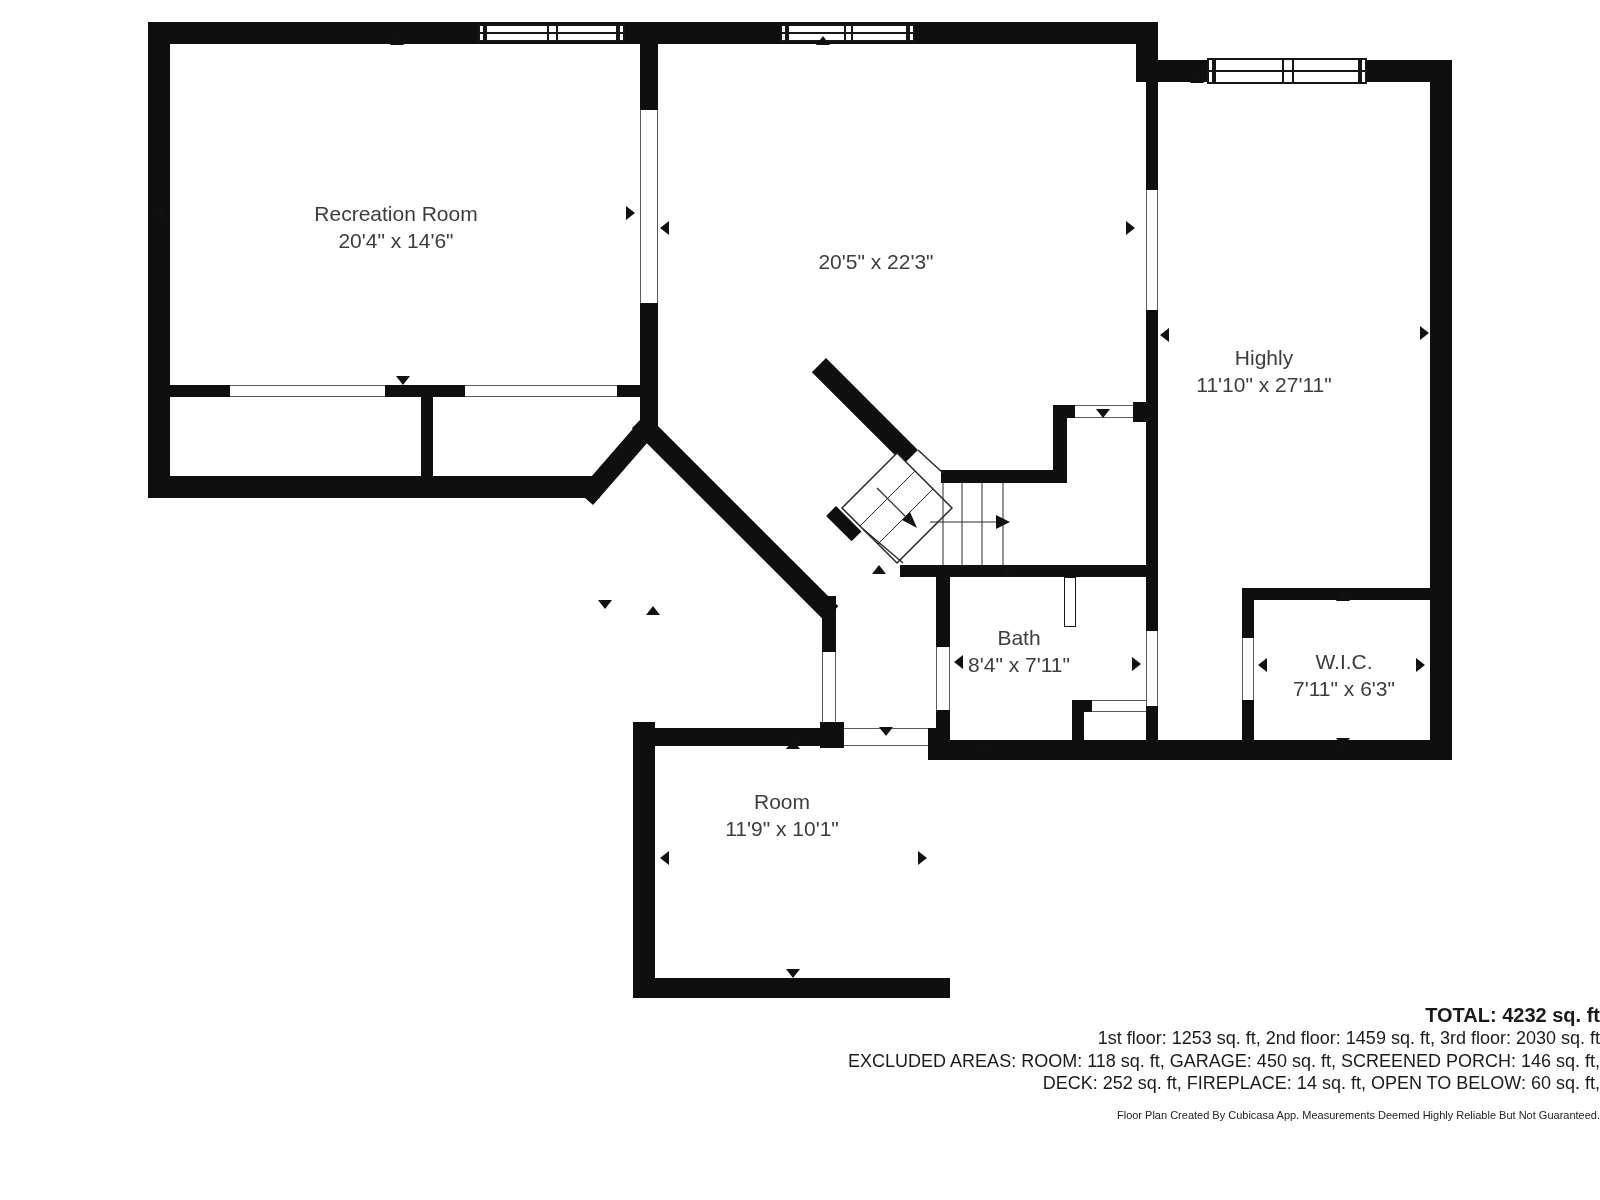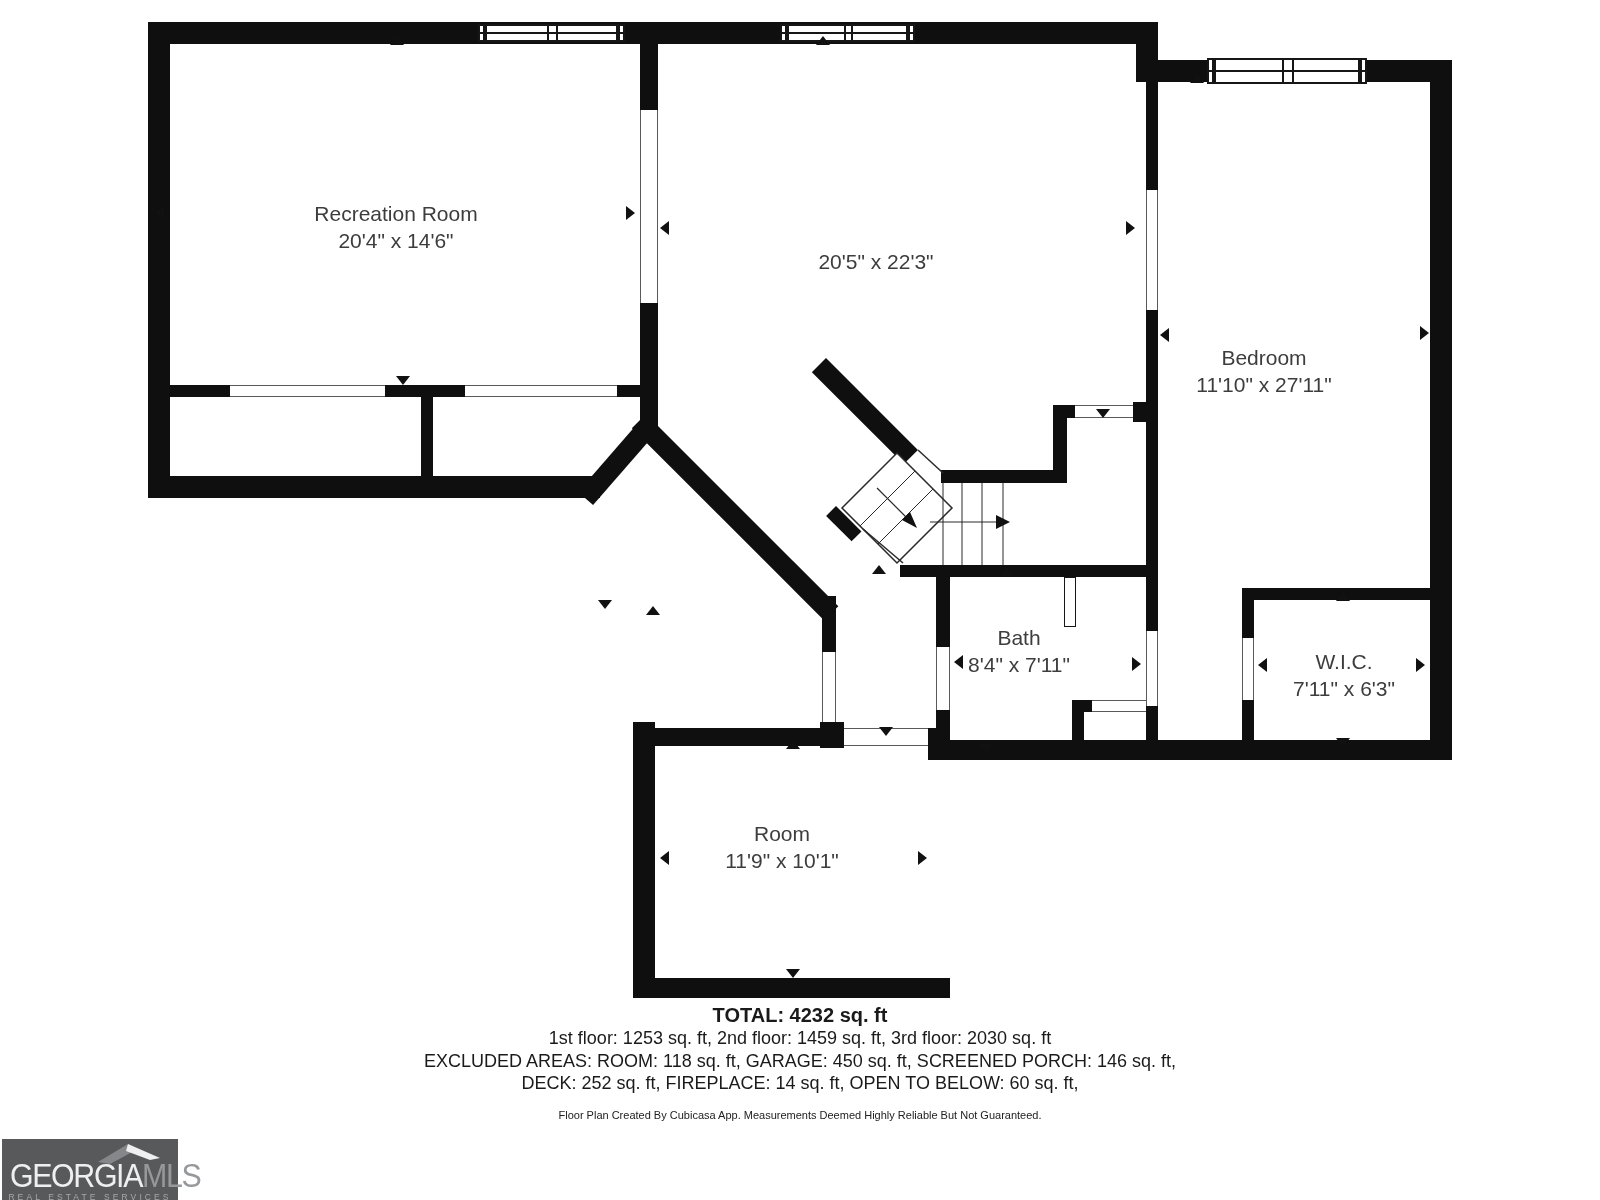--- a/index.html
+++ b/index.html
@@ -164,46 +164,38 @@
   <div class="ar down" style="left:786px;top:969px;"></div>
 
   <div class="label" style="left:246px;top:200px;width:300px;">
     <div>Recreation Room</div>
     <div>20'4" x 14'6"</div>
   </div>
   <div class="label" style="left:726px;top:248px;width:300px;">
     <div>20'5" x 22'3"</div>
   </div>
   <div class="label" style="left:1114px;top:344px;width:300px;">
-    <div>Bedroom</div>
+    <div>Highly</div>
     <div>11'10" x 27'11"</div>
   </div>
   <div class="label" style="left:919px;top:624px;width:200px;">
     <div>Bath</div>
     <div>8'4" x 7'11"</div>
   </div>
   <div class="label" style="left:1244px;top:648px;width:200px;">
     <div>W.I.C.</div>
     <div>7'11" x 6'3"</div>
   </div>
-  <div class="label" style="left:632px;top:820px;width:300px;">
+  <div class="label" style="left:632px;top:788px;width:300px;">
     <div>Room</div>
     <div>11'9" x 10'1"</div>
   </div>
 
-  <div id="summary" style="top:1004px;">
+  <div id="summary" style="top:1004px;text-align:right;">
     <div class="total">TOTAL: 4232 sq. ft</div>
     <div class="line">1st floor: 1253 sq. ft, 2nd floor: 1459 sq. ft, 3rd floor: 2030 sq. ft</div>
     <div class="line">EXCLUDED AREAS: ROOM: 118 sq. ft, GARAGE: 450 sq. ft, SCREENED PORCH: 146 sq. ft,</div>
     <div class="line">DECK: 252 sq. ft, FIREPLACE: 14 sq. ft, OPEN TO BELOW: 60 sq. ft,</div>
     <div class="disclaimer">Floor Plan Created By Cubicasa App. Measurements Deemed Highly Reliable But Not Guaranteed.</div>
   </div>
 
-  <div id="logo">
-    <svg width="66" height="22" viewBox="0 0 66 22">
-      <polygon points="0,20 30,2 38,8 12,22" fill="#85878a"></polygon>
-      <polygon points="30,2 62,16 52,18 28,9" fill="#f0f0f0"></polygon>
-    </svg>
-    <div class="brand"><span class="g1">GEORGIA</span><span class="g2">MLS</span></div>
-    <div class="tagline">REAL ESTATE SERVICES</div>
-  </div>
 
 </div>
 
 </body></html>

